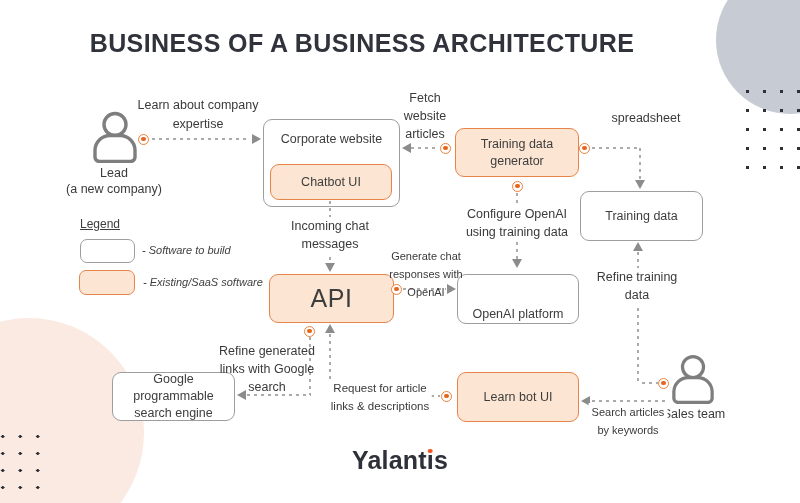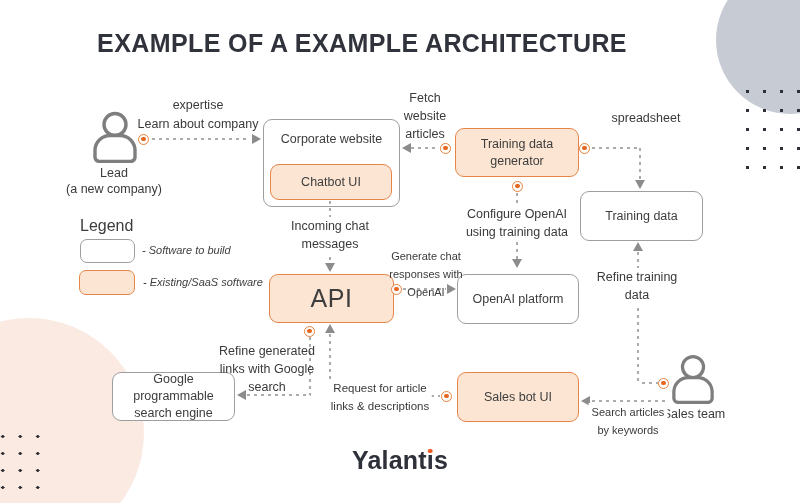--- a/index.html
+++ b/index.html
@@ -40,64 +40,64 @@
   .arr.d{border-left:5.5px solid transparent;border-right:5.5px solid transparent;border-top:9px solid #8c8c8c;}
   .arr.u{border-left:5.5px solid transparent;border-right:5.5px solid transparent;border-bottom:9px solid #8c8c8c;}
   .odot{position:absolute;width:9px;height:9px;border-radius:50%;border:1.6px solid #e8823c;background:#fff;}
   .odot::after{content:'';position:absolute;left:2.2px;top:2.2px;width:4.6px;height:4.6px;border-radius:50%;background:#e5661e;}
   
   .lbl{position:absolute;transform:translateX(-50%);text-align:center;font-size:12.5px;
     line-height:18px;color:#3a3a3a;white-space:nowrap;}
   .lbl.sm{font-size:11px;line-height:18px;margin-top:12px;}
   .lbl.wbg{background:#fff;padding:0 3px;}
   
-  .legend-head{position:absolute;left:80px;top:217px;font-size:16px;color:#3c3c3c;}
+  .legend-head{position:absolute;left:80px;top:217px;font-size:12px;text-decoration:underline;color:#3c3c3c;}
   .swatch{position:absolute;border-radius:7px;background:#fff;border:1.6px solid #9e9e9e;}
   .swatch.saas{border-color:#e6854a;background:#fce6d3;}
   .legend-lbl{position:absolute;font-size:11px;color:#404040;white-space:nowrap;font-style:italic;}
   
   .person{position:absolute;}
 </style>
 </head>
 <body>
 
 <div id="canvas">
 
   <div class="circle-tr"></div>
   <div class="dots-tr"></div>
   <div class="circle-bl"></div>
   <div class="dots-bl"></div>
 
-  <div class="title">EXAMPLE OF A EXAMPLE ARCHITECTURE</div>
+  <div class="title">BUSINESS OF A BUSINESS ARCHITECTURE</div>
 
   <div class="node container-top" style="left:263px;top:119px;width:137px;height:88px;">
     <div>Corporate website</div>
   </div>
   <div class="node saas" style="left:270px;top:164px;width:120px;height:34px;">
     <div>Chatbot UI</div>
   </div>
   <div class="node saas" style="left:455px;top:128px;width:122px;height:47px;">
     <div>Training data</div>
     <div>generator</div>
   </div>
   <div class="node" style="left:580px;top:191px;width:121px;height:48px;">
     <div>Training data</div>
   </div>
   <div class="node saas big" style="left:269px;top:274px;width:123px;height:47px;">
     <div>API</div>
   </div>
-  <div class="node" style="left:457px;top:274px;width:120px;height:48px;">
+  <div class="node" style="left:457px;top:274px;width:120px;height:48px;justify-content:flex-end;">
     <div>OpenAI platform</div>
   </div>
   <div class="node" style="left:112px;top:372px;width:121px;height:47px;">
     <div>Google programmable</div>
     <div>search engine</div>
   </div>
   <div class="node saas" style="left:457px;top:372px;width:120px;height:48px;">
-    <div>Sales bot UI</div>
+    <div>Learn bot UI</div>
   </div>
 
   <svg class="person" style="left:92px;top:111px;" width="46" height="52" viewBox="0 0 46 52">
     <circle cx="23" cy="13.5" r="11" fill="#fff" stroke="#7e7e7e" stroke-width="3.4"></circle>
     <path d="M 3 46.5 L 3 39 A 15 15 0 0 1 18 24.5 L 28 24.5 A 15 15 0 0 1 43 39 L 43 46.5 A 4.5 4.5 0 0 1 38.5 50.5 L 7.5 50.5 A 4.5 4.5 0 0 1 3 46.5 Z" fill="#fff" stroke="#7e7e7e" stroke-width="3.4"></path>
   </svg>
   <div class="lbl" style="left:114px;top:165px;line-height:16px;">
     <div>Lead</div>
     <div>(a new company)</div>
   </div>
@@ -107,22 +107,22 @@
     <path d="M 3 46.5 L 3 39 A 15 15 0 0 1 18 24.5 L 28 24.5 A 15 15 0 0 1 43 39 L 43 46.5 A 4.5 4.5 0 0 1 38.5 50.5 L 7.5 50.5 A 4.5 4.5 0 0 1 3 46.5 Z" fill="#fff" stroke="#7e7e7e" stroke-width="3.4"></path>
   </svg>
   <div class="lbl" style="left:694px;top:405px;">
     <div>Sales team</div>
   </div>
 
   <div class="odot" style="left:138px;top:133.5px;"></div>
   <div class="dash-h" style="left:152px;top:138px;width:98px;"></div>
   <div class="arr r" style="left:252px;top:133.5px;"></div>
   <div class="lbl" style="left:198px;top:96px;line-height:19px;">
+    <div>Learn about company</div>
     <div>expertise</div>
-    <div>Learn about company</div>
   </div>
 
   <div class="odot" style="left:440px;top:142.5px;"></div>
   <div class="dash-h" style="left:411px;top:147px;width:28px;"></div>
   <div class="arr l" style="left:402px;top:142.5px;"></div>
   <div class="lbl" style="left:425px;top:89px;">
     <div>Fetch</div>
     <div>website</div>
     <div>articles</div>
   </div>

